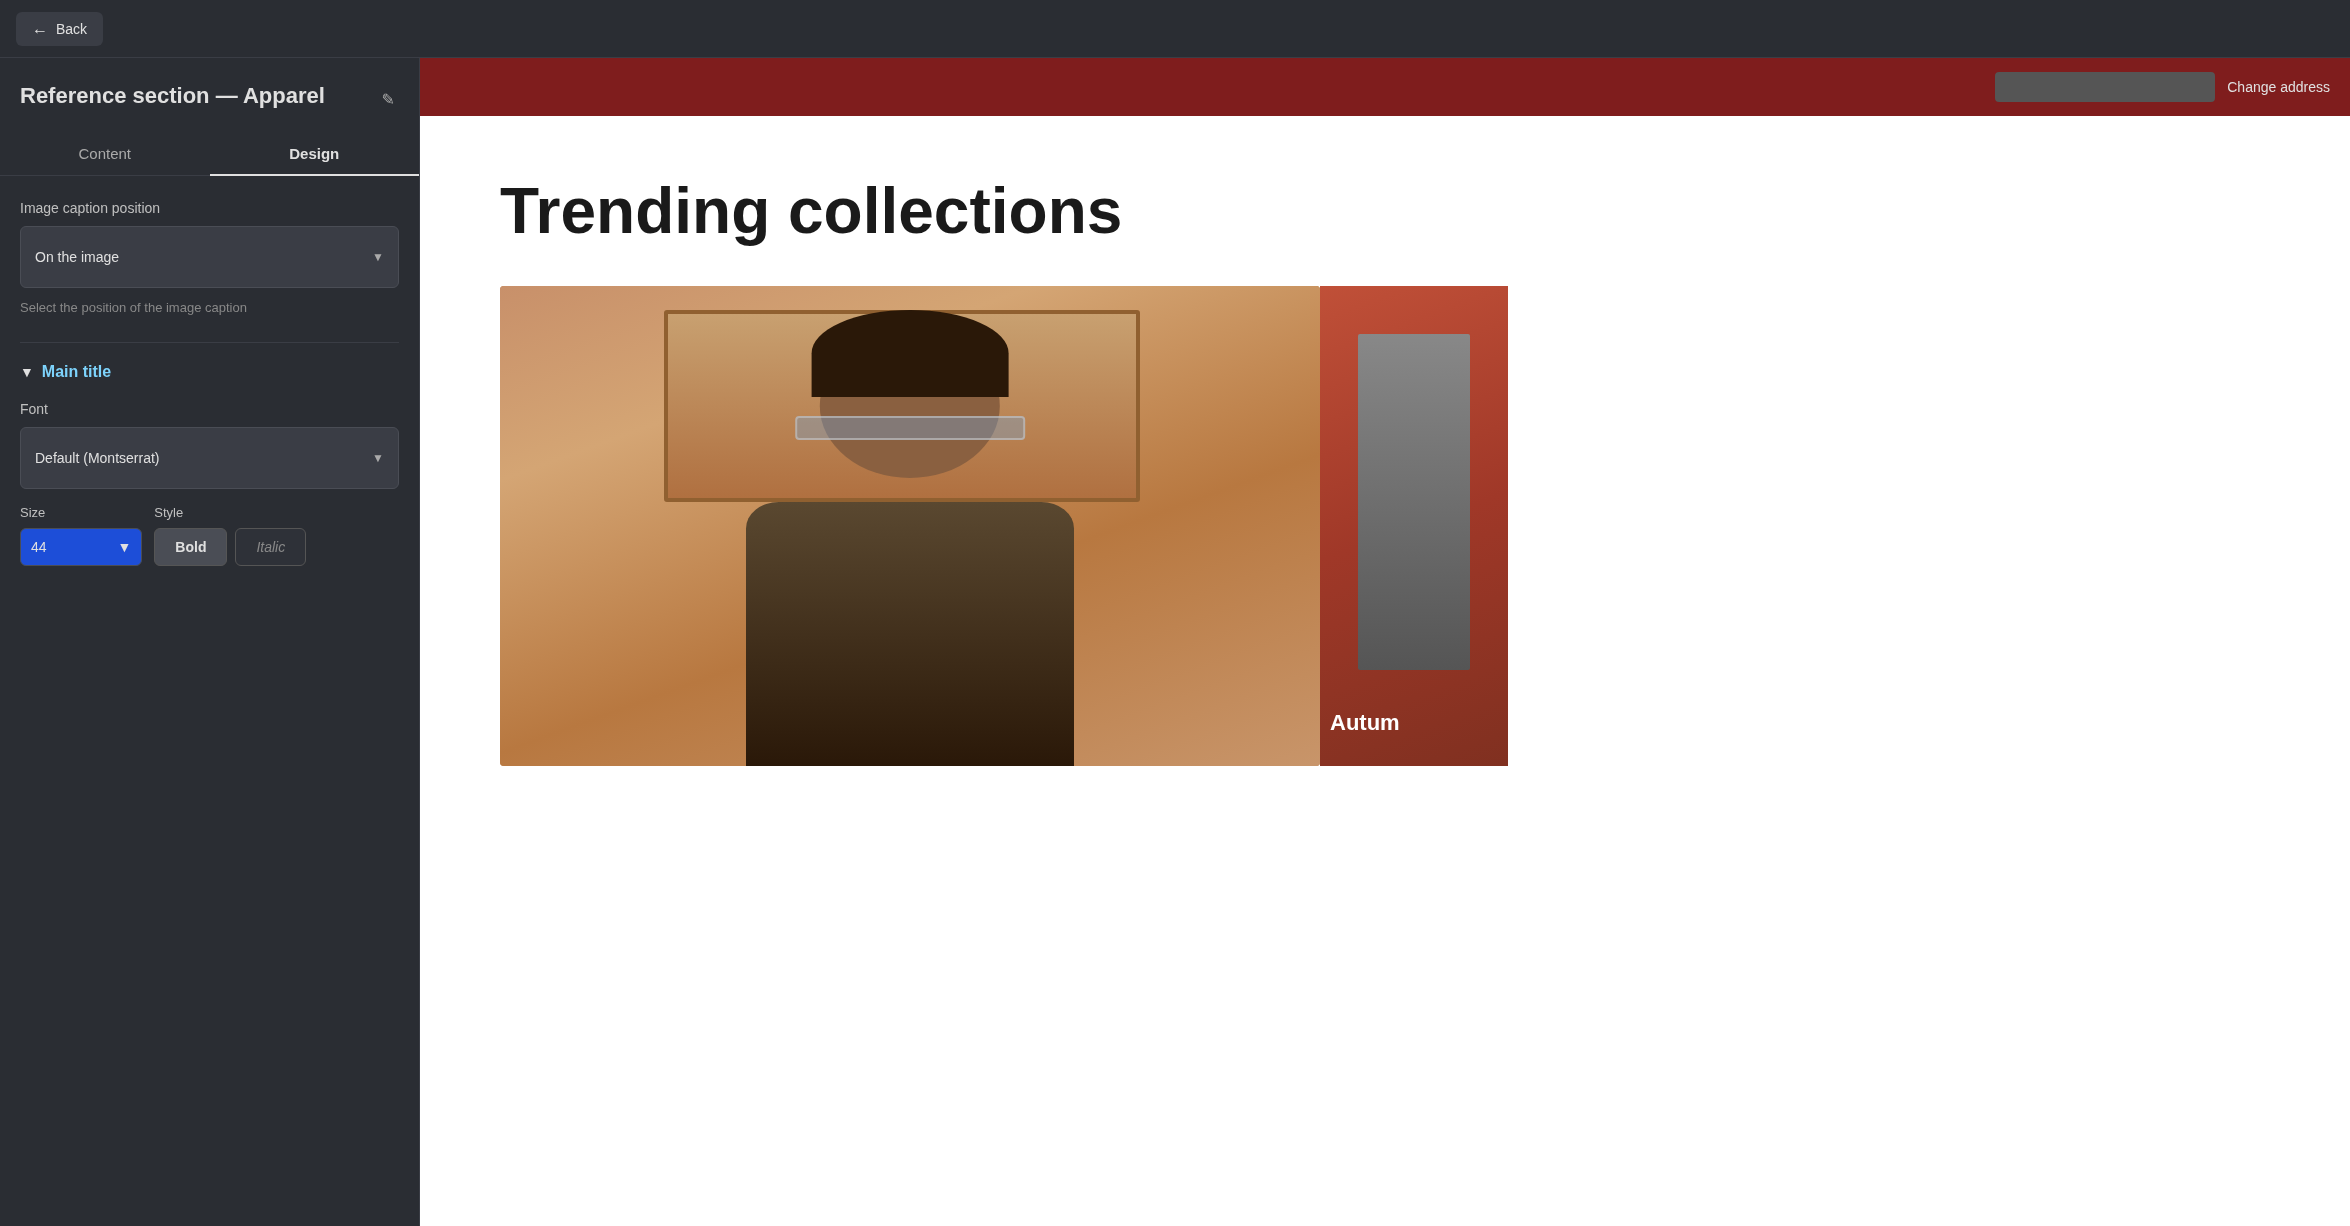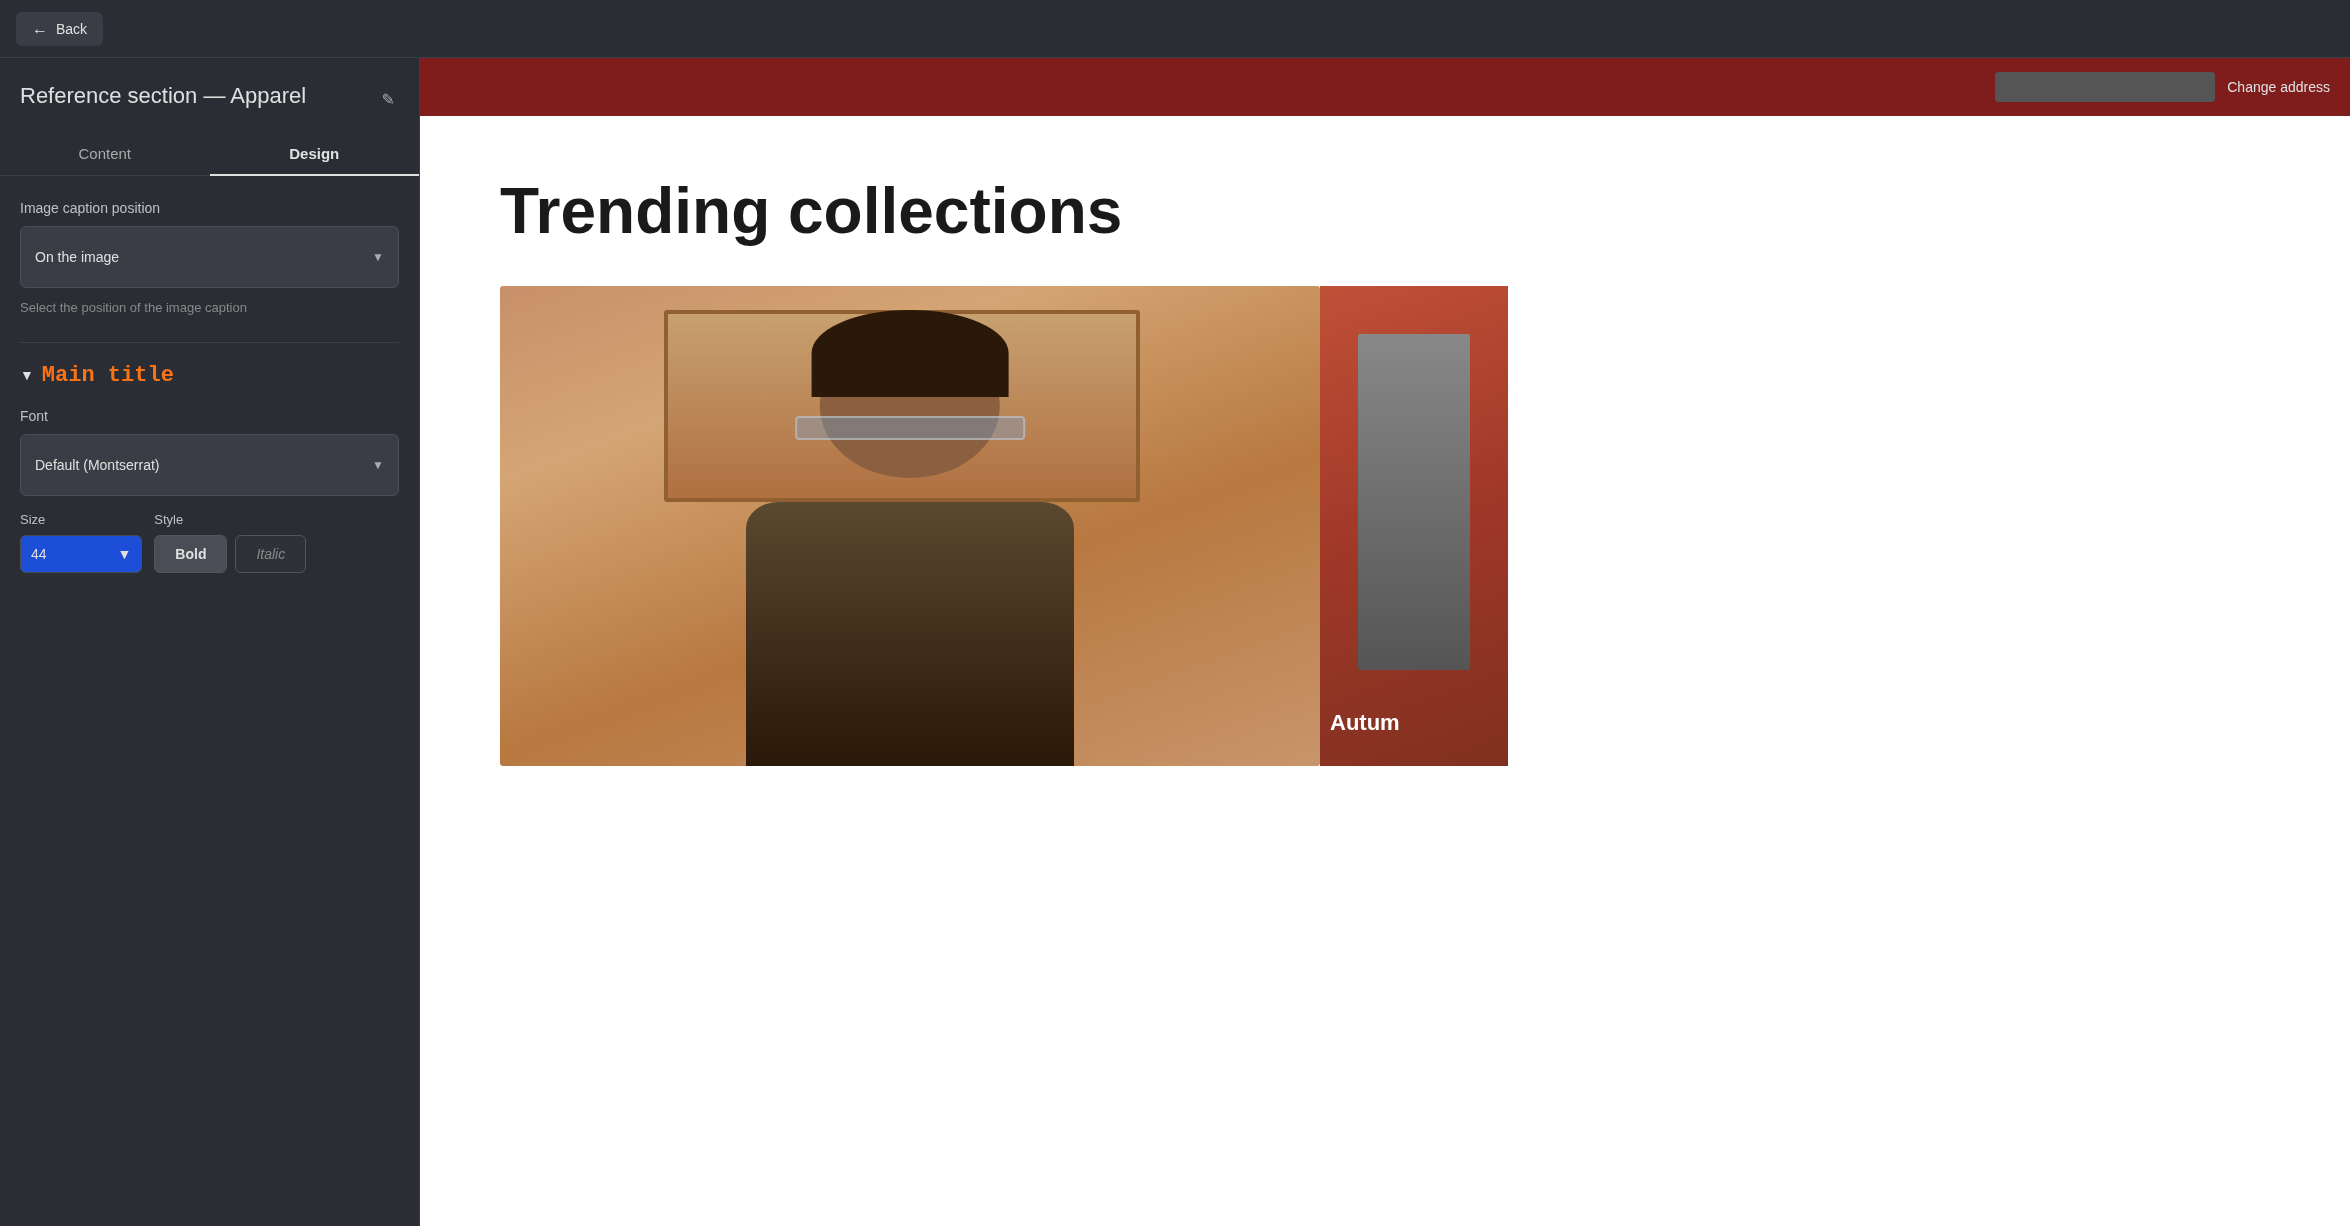--- a/index.html
+++ b/index.html
@@ -59,21 +59,21 @@
 
     .sidebar-header {
       padding: 24px 20px 0 20px;
       display: flex;
       align-items: flex-start;
       justify-content: space-between;
     }
     .section-title {
       color: #e0e0e0;
       font-size: 22px;
-      font-weight: 400;
+      font-weight: 700;
       line-height: 1.3;
     }
     .edit-icon-btn {
       background: none;
       border: none;
       color: #aaa;
       cursor: pointer;
       font-size: 16px;
       padding: 4px;
       margin-top: 4px;
@@ -153,24 +153,23 @@
       align-items: center;
       gap: 8px;
       cursor: pointer;
       margin-bottom: 20px;
     }
     .collapse-arrow {
       color: #e0e0e0;
       font-size: 14px;
     }
     .collapsible-title {
-      color: #f97316;
-      font-size: 22px;
+      color: #7dd3fc;
+      font-size: 16px;
       font-weight: 600;
-      font-family: Liberation Mono, monospace;
     }
 
     .font-field-label {
       color: #c0c0c0;
       font-size: 14px;
       margin-bottom: 10px;
     }
 
     .size-style-row {
       display: flex;

